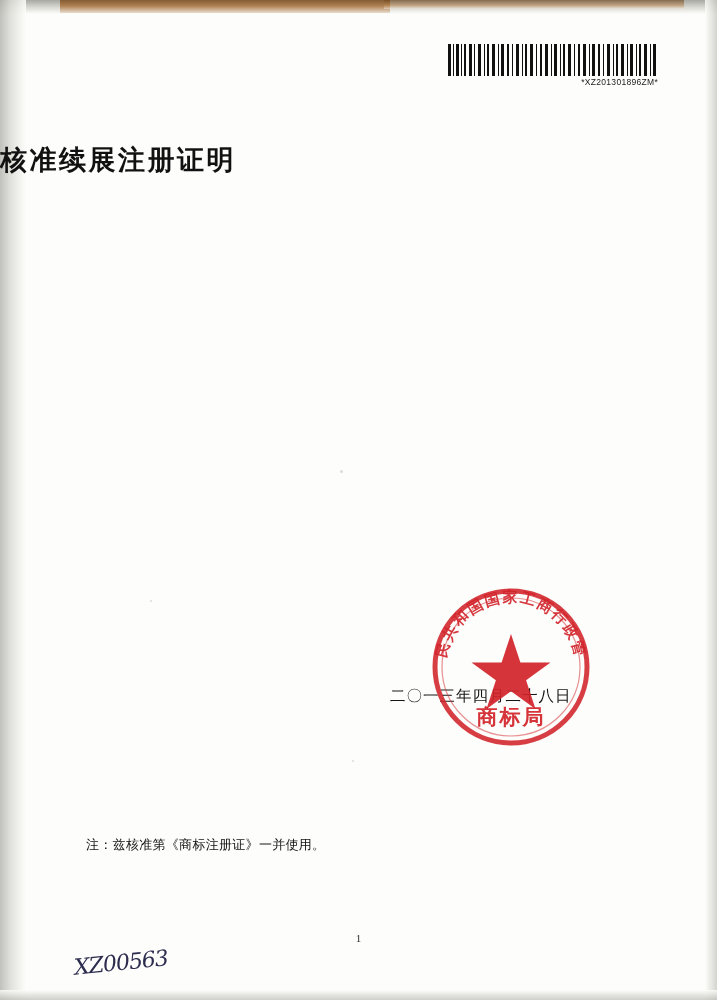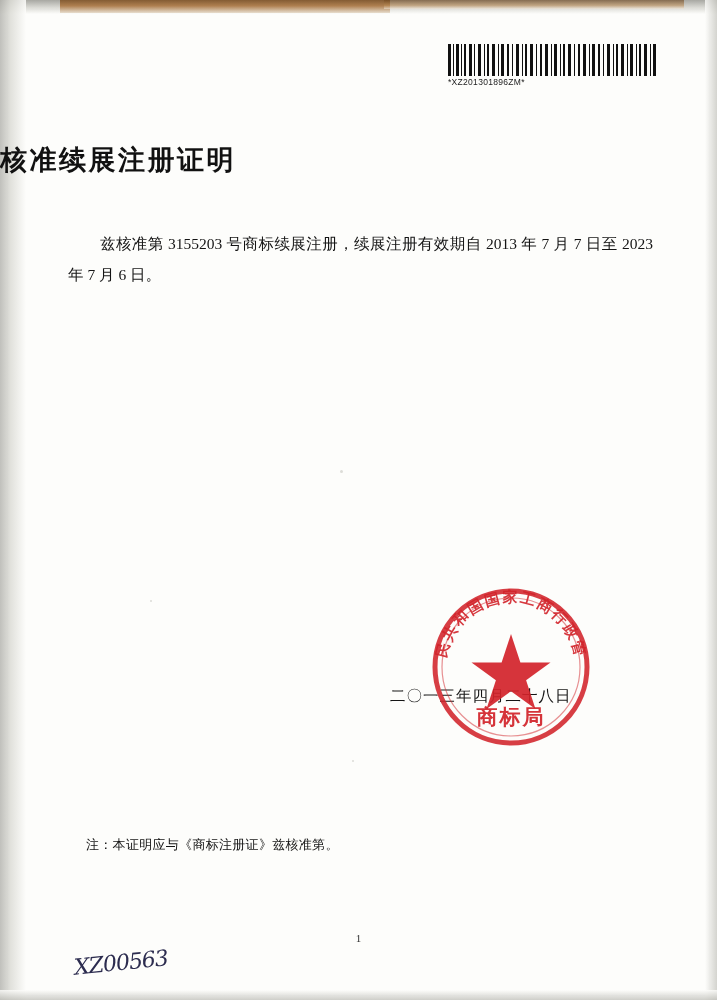--- a/index.html
+++ b/index.html
@@ -71,21 +71,21 @@
     background: linear-gradient(to bottom, #6e451c 0%, #b88a55 60%, #f0e8dc 100%);
     opacity: 0.6;
   }
 
   
   .barcode-wrap {
     position: absolute;
     left: 448px;
     top: 44px;
     width: 210px;
-    text-align: left;
+    text-align: right;
   }
   .barcode-bars {
     width: 210px;
     height: 32px;
     display: block;
   }
   .barcode-text {
     font-family: "Liberation Sans", sans-serif;
     font-size: 8.5px;
     letter-spacing: 0.3px;
@@ -247,39 +247,38 @@
         <rect x="196" y="0" width="3" height="32"></rect>
         <rect x="202" y="0" width="1" height="32"></rect>
         <rect x="205" y="0" width="3" height="32"></rect>
       </g>
     </svg>
     <div class="barcode-text">*XZ201301896ZM*</div>
   </div>
 
   <div class="doc-title">核准续展注册证明</div>
 
-  <div class="body-para">兹核准第 3155203 号商标续展注册，续展注册有效期自 2013 年 7 月 7 日至 2023 年 7 月 6 日。</div>
 
   <div class="date-line">二〇一三年四月二十八日</div>
 
   <svg class="seal" viewBox="0 0 162 162">
     <defs>
       <path id="sealArcTop" d="M 16,81 A 65,65 0 0 1 146,81" fill="none"></path>
       <path id="sealArcBottom" d="M 24,81 A 57,57 0 0 0 138,81" fill="none"></path>
     </defs>
     <circle cx="81" cy="81" r="76" fill="none" stroke="#d2232a" stroke-width="5" opacity="0.88"></circle>
     <circle cx="81" cy="81" r="69" fill="none" stroke="#d2232a" stroke-width="1.2" opacity="0.5"></circle>
 
     <polygon points="81,48 90.4,76.6 120.5,76.6 96.1,94.3 105.5,122.9 81,105.2 56.5,122.9 65.9,94.3 41.5,76.6 71.6,76.6" fill="#d2232a" opacity="0.92"></polygon>
 
     <text font-family="'Liberation Serif', serif" font-size="15" font-weight="bold" fill="#d2232a" opacity="0.9" letter-spacing="2">
       <textPath href="#sealArcTop" startOffset="50%" text-anchor="middle">中华人民共和国国家工商行政管理总局</textPath>
     </text>
     <text x="81" y="138" text-anchor="middle" font-family="'Liberation Serif', serif" font-size="21" font-weight="bold" fill="#d2232a" opacity="0.92" letter-spacing="2">商标局</text>
   </svg>
 
-  <div class="note">注：本证明应与《商标注册证》兹核准第。</div>
+  <div class="note">注：兹核准第《商标注册证》一并使用。</div>
 
   <div class="page-number">1</div>
 
   <div class="handwriting">XZ00563</div>
 
 </div>
 
 </body></html>

